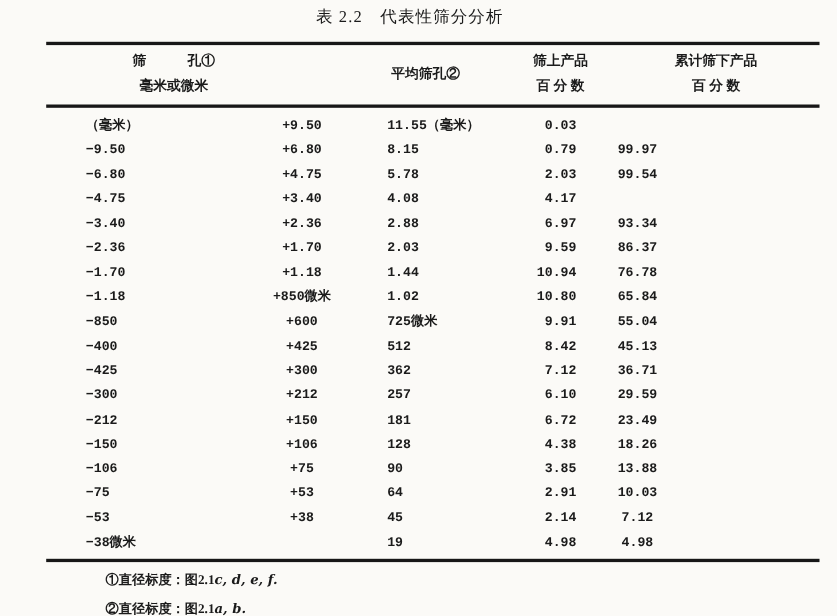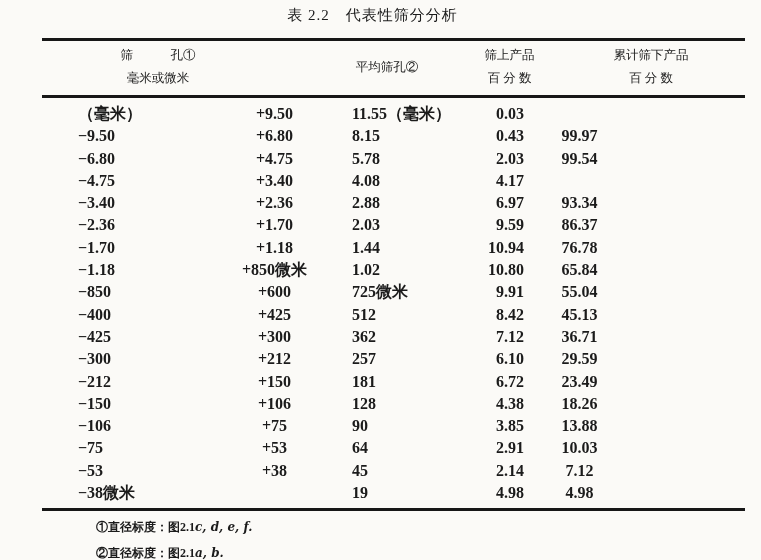--- a/index.html
+++ b/index.html
@@ -21,34 +21,34 @@
   .table{
     position:absolute;left:42px;top:38px;width:703px;
     border-top:3px solid #171717;
     border-bottom:3px solid #171717;
   }
   .thead{
     display:grid;
     grid-template-columns:290px 140px 75px 198px;
     height:54px;
     border-bottom:3px solid #171717;
-    font-size:12.5px;font-weight:400;
+    font-size:12.5px;font-weight:700;
   }
   .hcell{display:flex;flex-direction:column;justify-content:space-between;
     padding-top:6px;padding-bottom:8px;text-align:center;}
   .hcell.single{justify-content:center;}
   .h-sieve{padding-right:58px;}
   .h-avg{padding-right:30px;align-items:center;}
   .h-cum{padding-left:10px;}
   .tbody{padding:5px 0 4px 0;}
   .trow{
     display:grid;
     grid-template-columns:145px 145px 140px 60px 135px 78px;
     height:22.3px;line-height:22.3px;
-    font-size:16px;font-weight:700;
+    font-size:12px;font-weight:700;font-family:Liberation Mono, monospace;
   }
   .c{white-space:nowrap;overflow:visible;}
   .c1{padding-left:36px;text-align:left;}
   .c2{padding-left:30px;text-align:center;}
   .c3{padding-left:20px;text-align:left;}
   .c4{text-align:right;padding-right:8px;}
   .c5{text-align:center;padding-right:40px;}
   .footnotes{
     position:absolute;left:96px;top:514px;
     font-size:12px;font-weight:700;
@@ -89,21 +89,21 @@
           <span class="c c2">+9.50</span>
           <span class="c c3">11.55（毫米）</span>
           <span class="c c4">0.03</span>
           <span class="c c5"></span>
           <span class="c fill"></span>
         </div>
         <div class="trow">
           <span class="c c1">−9.50</span>
           <span class="c c2">+6.80</span>
           <span class="c c3">8.15</span>
-          <span class="c c4">0.43</span>
+          <span class="c c4">0.79</span>
           <span class="c c5">99.97</span>
           <span class="c fill"></span>
         </div>
         <div class="trow">
           <span class="c c1">−6.80</span>
           <span class="c c2">+4.75</span>
           <span class="c c3">5.78</span>
           <span class="c c4">2.03</span>
           <span class="c c5">99.54</span>
           <span class="c fill"></span>

